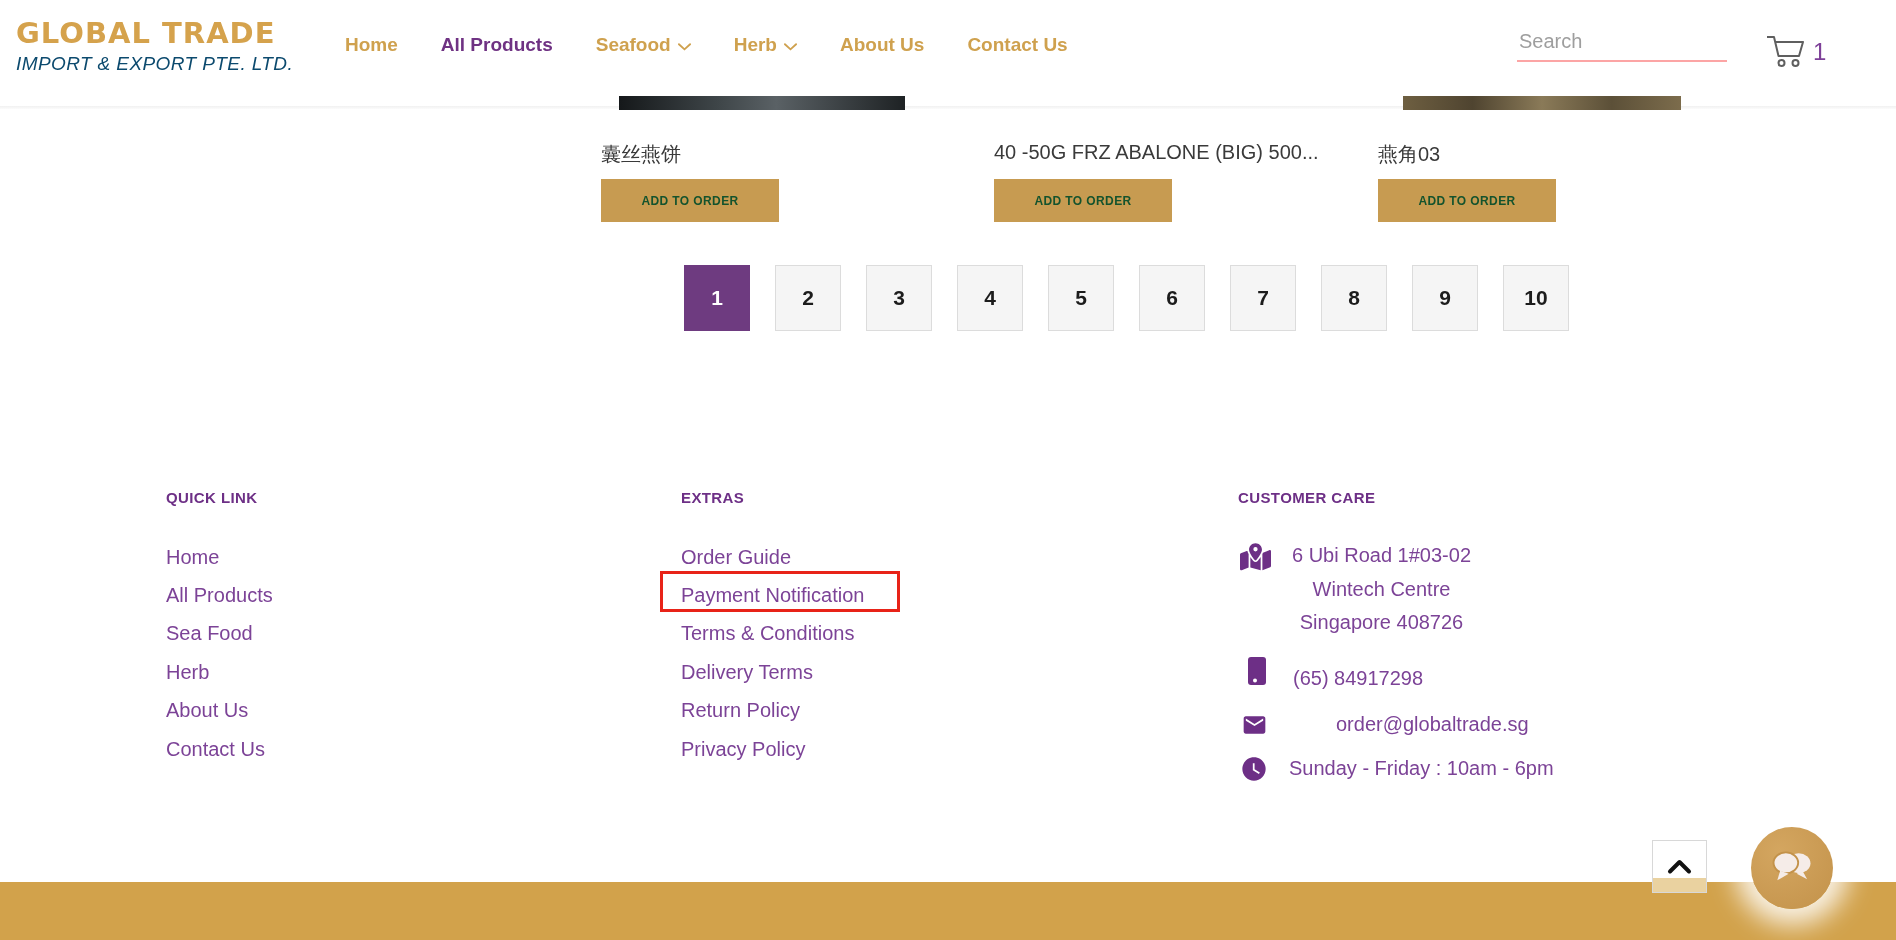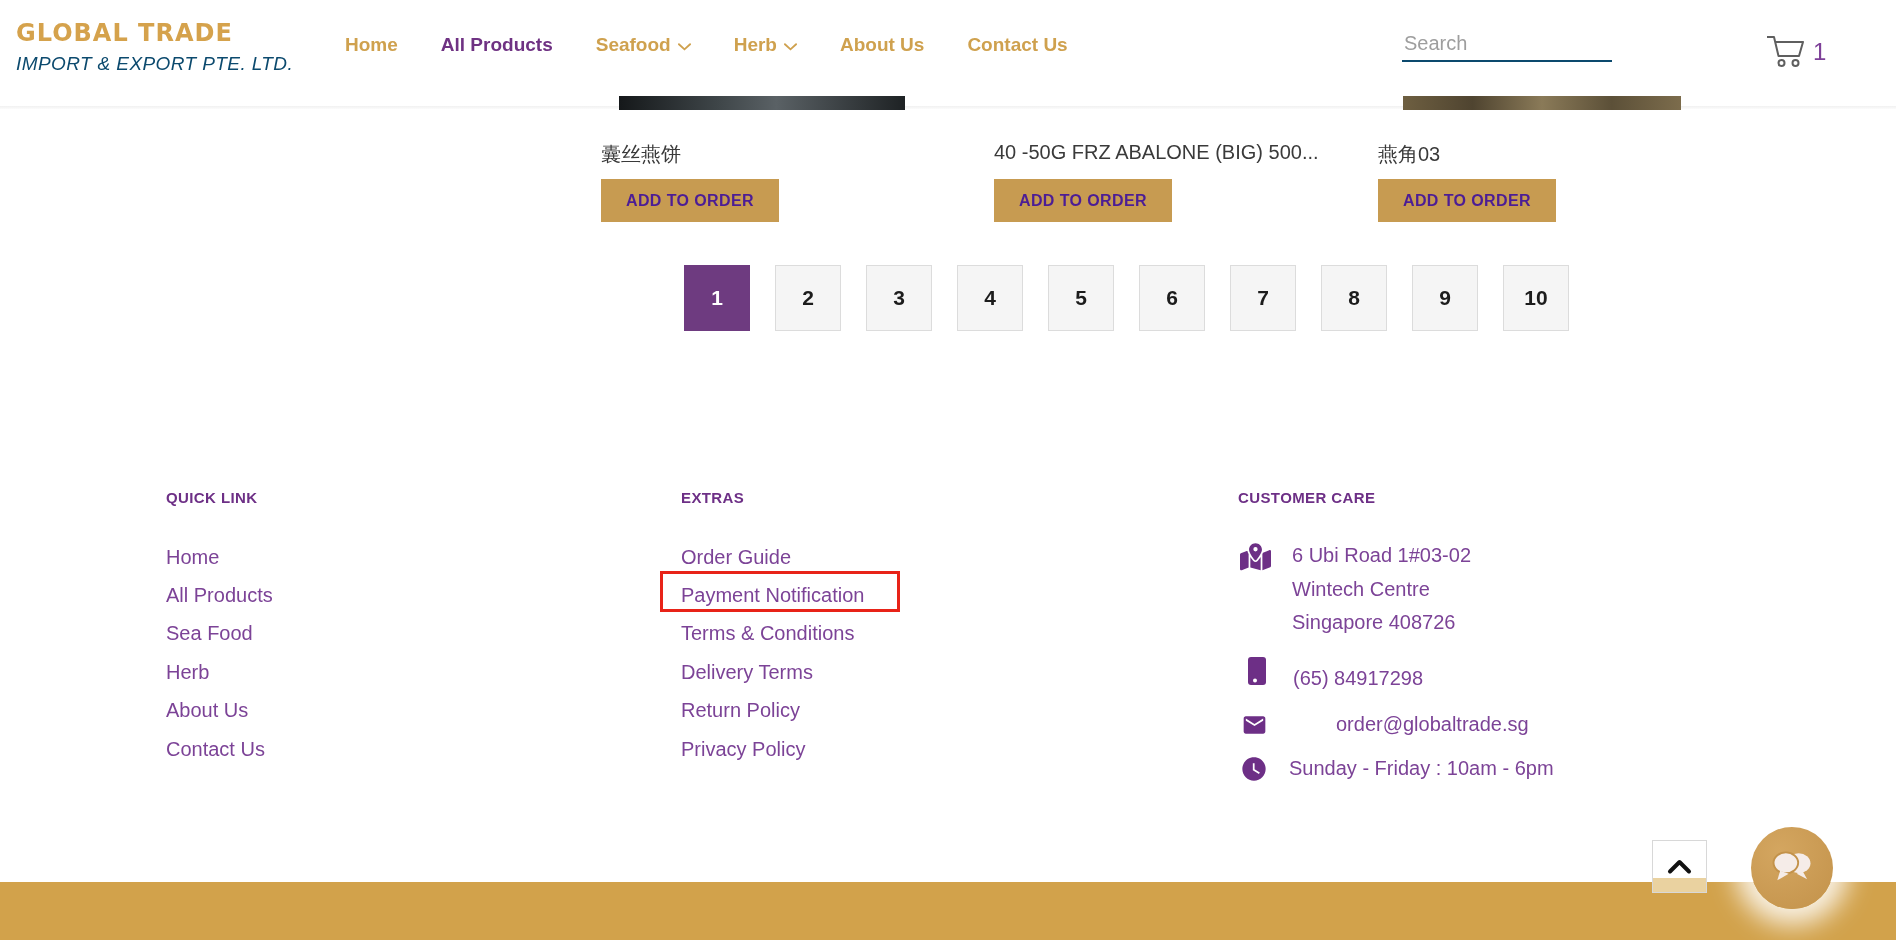--- a/index.html
+++ b/index.html
@@ -5,40 +5,40 @@
   * { box-sizing: border-box; }
   html,body { margin:0; padding:0; background:#fff; }
   .viewport {
     position:relative; width:1896px; height:940px; overflow:hidden;
     background:#fff; font-family:"Liberation Sans", sans-serif;
   }
 
   
   .logo { position:absolute; left:16px; top:16px; cursor:pointer; }
   .logo-main {
-    font-family:"DejaVu Sans", sans-serif; font-weight:800; font-size:24px;
+    font-family:"DejaVu Sans", sans-serif; font-weight:800; font-size:29px;
     line-height:34px; letter-spacing:1px; color:var(--gold-logo,#d5a24c);
   }
   .logo-sub {
     font-size:19px; letter-spacing:0.4px; color:#0c4a6e; line-height:20px; margin-top:4px;font-style:italic;
   }
   .main-nav {
     position:absolute; left:345px; top:0; height:90px;
     display:flex; align-items:center; gap:43px; list-style:none; margin:0; padding:0;
   }
   .nav-link {
     font-size:19px; font-weight:600; color:var(--gold,#cfa14e);
     cursor:pointer; display:flex; align-items:center; white-space:nowrap;
   }
   .nav-link.active { color:#6f3283; }
   .caret { margin-left:7px; margin-top:3px; }
 
   .search-box {
-    position:absolute; left:1402px; top:30px; width:210px; height:32px;
-    border-bottom:2px solid #0c4a6e; display:flex; align-items:center;
+    position:absolute; left:1517px; top:30px; width:210px; height:32px;
+    border-bottom:2px solid #fca5a5; display:flex; align-items:flex-start;
   }
   .search-box input {
     border:none; outline:none; flex:1; font-size:20px; color:#444;
     font-family:"Liberation Sans", sans-serif; padding:0 0 4px 2px; background:transparent;
   }
   .search-box input::placeholder { color:#9e9e9e; }
   .search-icon { cursor:pointer; margin-bottom:1px; }
 
   .cart { position:absolute; left:1764px; top:30px; display:flex; align-items:flex-start; cursor:pointer; }
   .cart-count { font-size:24px; font-weight:500; color:#7d3f98; margin:8px 0 0 3px; }
@@ -53,22 +53,22 @@
   .strip-3 { left:1403px; width:278px;
     background:linear-gradient(90deg,#6e5f41,#4f4430 25%,#8a7a58 50%,#5c5038 75%,#7c6c4c); }
 
   .product-name {
     position:absolute; top:141px; font-size:20px; font-weight:500; color:#3a3a3a;
     white-space:nowrap; cursor:pointer;
   }
   .pn-1 { left:601px; } .pn-2 { left:994px; } .pn-3 { left:1378px; }
   .add-btn {
     position:absolute; top:179px; width:178px; height:43px;
-    background:var(--gold-dark,#c79b51); color:#4c1d95; border:none; cursor:pointer;
-    font-family:"Liberation Sans", sans-serif; font-size:16px; font-weight:bold;
+    background:var(--gold-dark,#c79b51); color:#14532d; border:none; cursor:pointer;
+    font-family:"Liberation Sans", sans-serif; font-size:12px; font-weight:bold;
     letter-spacing:0.4px; display:flex; align-items:center; justify-content:center;
   }
   .ab-1 { left:601px; } .ab-2 { left:994px; } .ab-3 { left:1378px; }
 
   
   .pagination { position:absolute; left:684px; top:265px; display:flex; gap:25px; }
   .page-btn {
     width:66px; height:66px; display:flex; align-items:center; justify-content:center;
     background:#f5f5f5; border:1px solid #dcdcdc; color:#1c1c1c;
     font-size:21px; font-weight:bold; cursor:pointer;
@@ -88,21 +88,21 @@
     color:var(--purple,#7c4397); cursor:pointer; white-space:nowrap;
   }
   .highlight-box {
     position:absolute; left:660px; top:571px; width:240px; height:41px;
     border:3px solid var(--highlight-red,#e82318); pointer-events:none;
   }
 
   .cc-row { position:absolute; display:flex; align-items:flex-start; color:var(--purple,#7c4397); }
   .cc-row .txt { font-size:20px; margin-left:21px; white-space:nowrap; }
   .cc-address { left:1240px; top:543px; }
-  .cc-address .txt { line-height:33.5px; margin-top:-4px; }
+  .cc-address .txt { line-height:33.5px; margin-top:-4px;text-align:center; }
   .cc-phone { left:1245px; top:656px; }
   .cc-phone .txt { margin-left:24px; margin-top:11px; }
   .cc-email { left:1240px; top:712px;gap:46px; }
   .cc-email .txt { margin-top:1px; }
   .cc-hours { left:1240px; top:755px; }
   .cc-hours .txt { margin-top:2px; }
   .cc-icon { flex:0 0 auto; }
 
   
   .bottom-bar { position:absolute; left:0; top:882px; width:100%; height:58px;

